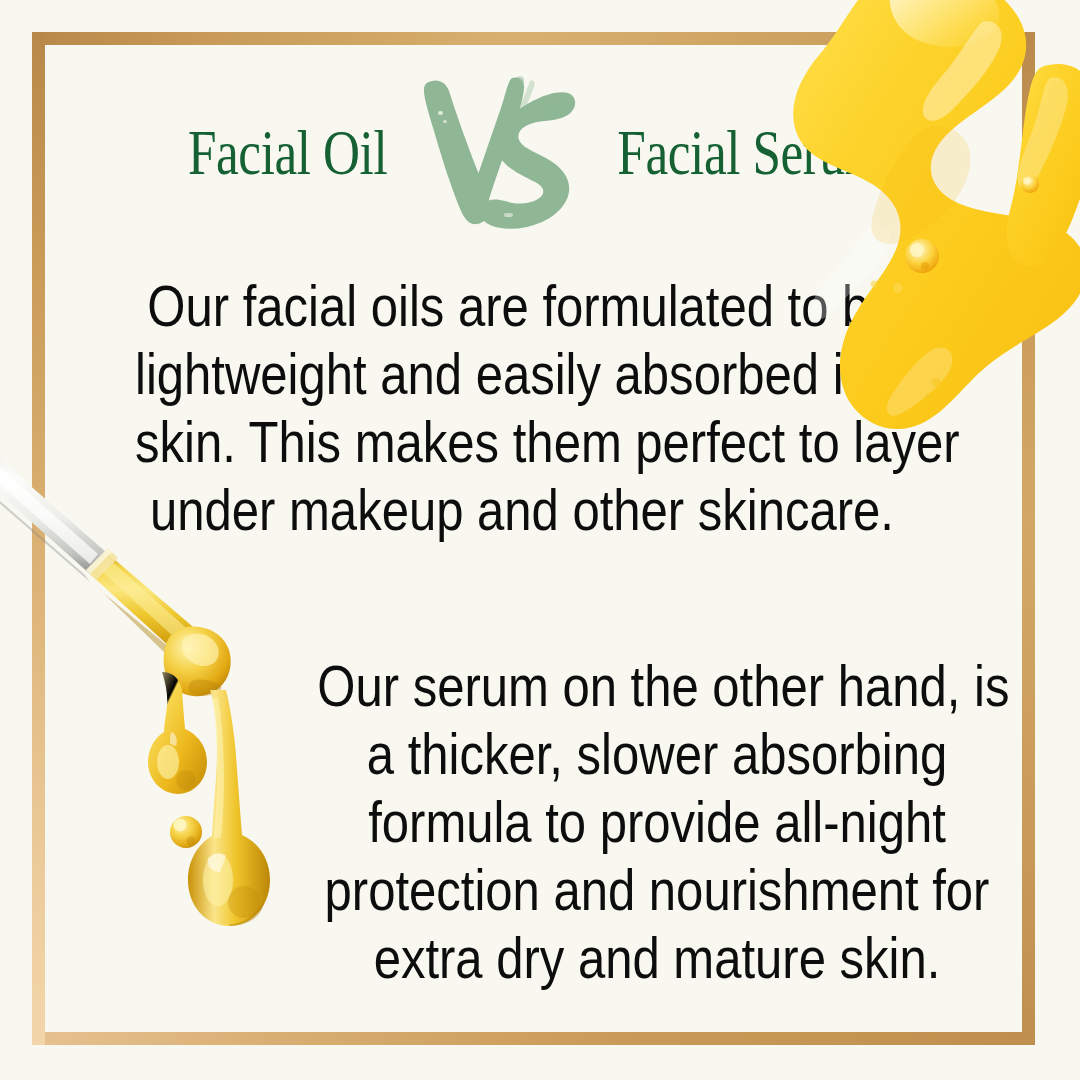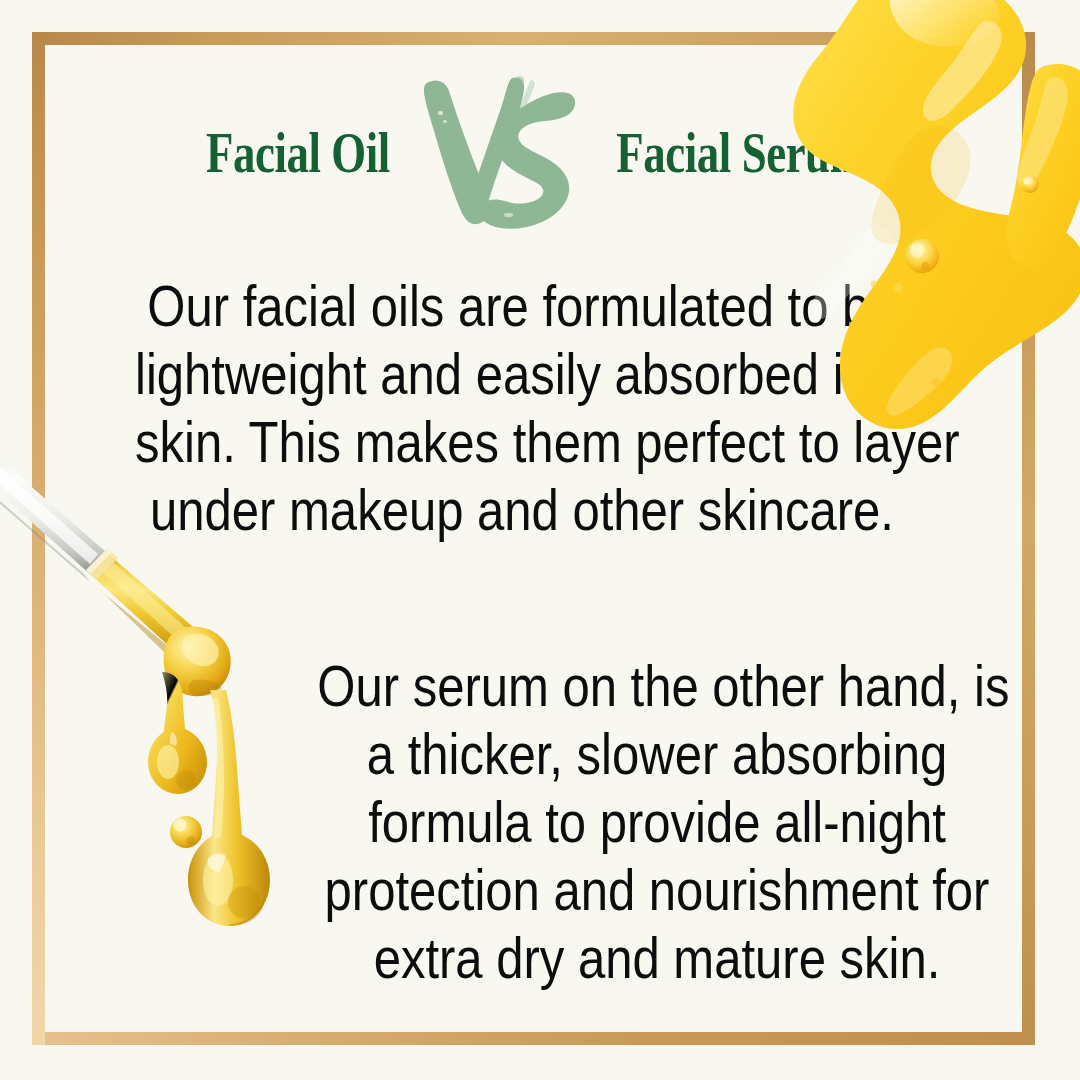--- a/index.html
+++ b/index.html
@@ -62,22 +62,22 @@
     top: -28px;
     width: 175px;
     height: 160px;
     z-index: 1;
     pointer-events: none;
   }
   .title-text {
     position: relative;
     z-index: 2;
     font-family: "Liberation Serif", serif;
-    font-weight: 700;
-    font-size: 56px;
+    font-weight: 400;
+    font-size: 64px;
     line-height: 1;
     color: #156134;
     letter-spacing: -0.5px;
     white-space: nowrap;
     display: flex;
     align-items: baseline;
   }
   .title-left  { transform: scaleX(0.80); transform-origin: right baseline; margin-right: 86px; }
   .title-right { transform: scaleX(0.80); transform-origin: left baseline;  margin-left: 86px; }
 

